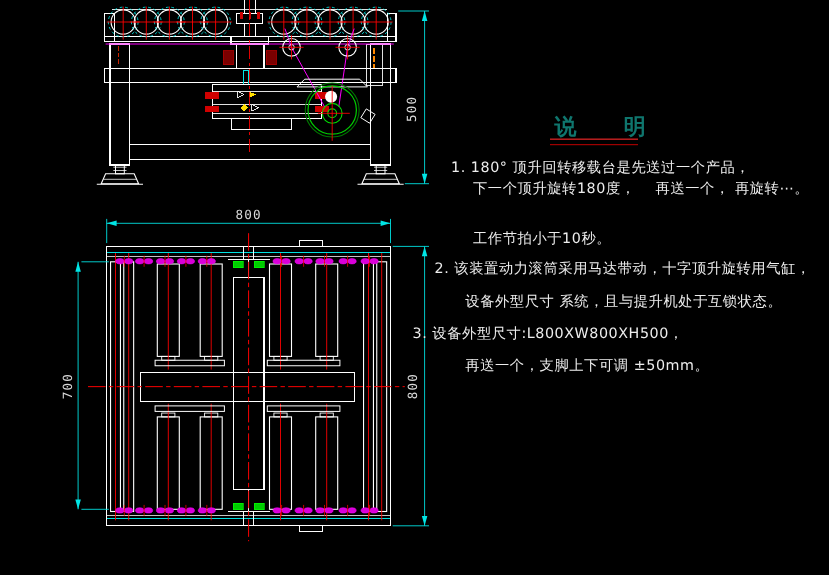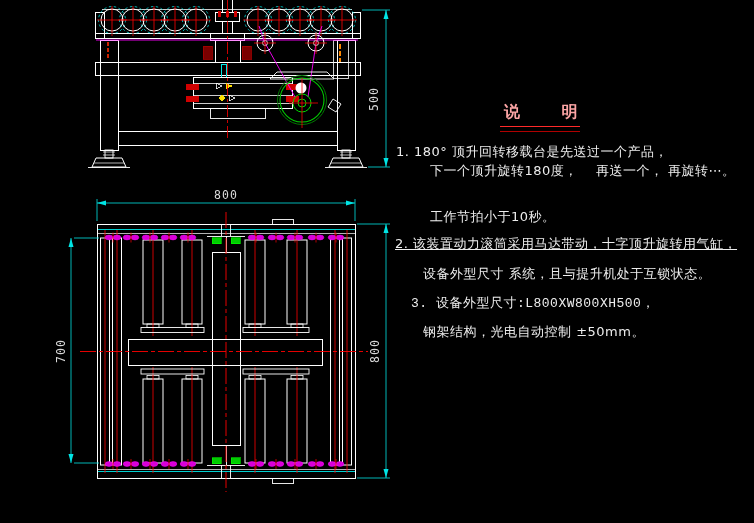--- a/index.html
+++ b/index.html
@@ -3,35 +3,35 @@
 <meta charset="utf-8">
 <style>
   html,body{margin:0;padding:0;background:#000;}
   #canvas{
     position:relative;width:754px;height:523px;background:#000;overflow:hidden;
     font-family:"DejaVu Sans",sans-serif;
   }
   #canvas svg{position:absolute;left:0;top:0;}
   .note-title{
     position:absolute;left:504px;top:102px;width:86px;
-    color:#fca5a5;font-size:16px;font-weight:bold;letter-spacing:18px;white-space:nowrap;
+    color:#0f766e;font-size:20px;font-weight:bold;letter-spacing:18px;white-space:nowrap;
   }
   .note-underline{
     position:absolute;left:500px;top:126px;width:80px;height:4px;
     border-top:1px solid #ff2a2a;border-bottom:1px solid #b00000;
   }
   .note-line{
     position:absolute;color:#ededed;font-size:13px;letter-spacing:0.5px;white-space:nowrap;
   }
-  .n1l1{left:396px;top:143px;}
+  .n1l1{left:410px;top:143px;}
   .n1l2{left:430px;top:162px;}
   .n1l3{left:430px;top:208px;}
-  .n2l1{left:395px;top:235px;text-decoration:underline;}
+  .n2l1{left:395px;top:235px;}
   .n2l2{left:423px;top:265px;}
-  .n3l1{left:411px;top:294px;font-family:Liberation Mono, monospace;}
+  .n3l1{left:375px;top:294px;}
   .n3l2{left:423px;top:323px;}
   .dimtext{
     font-family:"DejaVu Sans Mono",monospace;font-size:11.5px;fill:#d9d9d9;letter-spacing:1px;
   }
 </style>
 </head>
 <body>
 
 <div id="canvas">
 
@@ -292,16 +292,16 @@
     <div class="note-underline"></div>
 
     <div class="note-line n1l1">1. 180°  顶升回转移载台是先送过一个产品，</div>
     <div class="note-line n1l2">下一个顶升旋转180度，　 再送一个， 再旋转⋯。</div>
     <div class="note-line n1l3">工作节拍小于10秒。</div>
 
     <div class="note-line n2l1">2. 该装置动力滚筒采用马达带动，十字顶升旋转用气缸，</div>
     <div class="note-line n2l2">设备外型尺寸  系统，且与提升机处于互锁状态。</div>
 
     <div class="note-line n3l1">3. 设备外型尺寸:L800XW800XH500，</div>
-    <div class="note-line n3l2">钢架结构，光电自动控制  ±50mm。</div>
+    <div class="note-line n3l2">再送一个，支脚上下可调  ±50mm。</div>
   </div>
 
 </div>
 
 </body></html>

